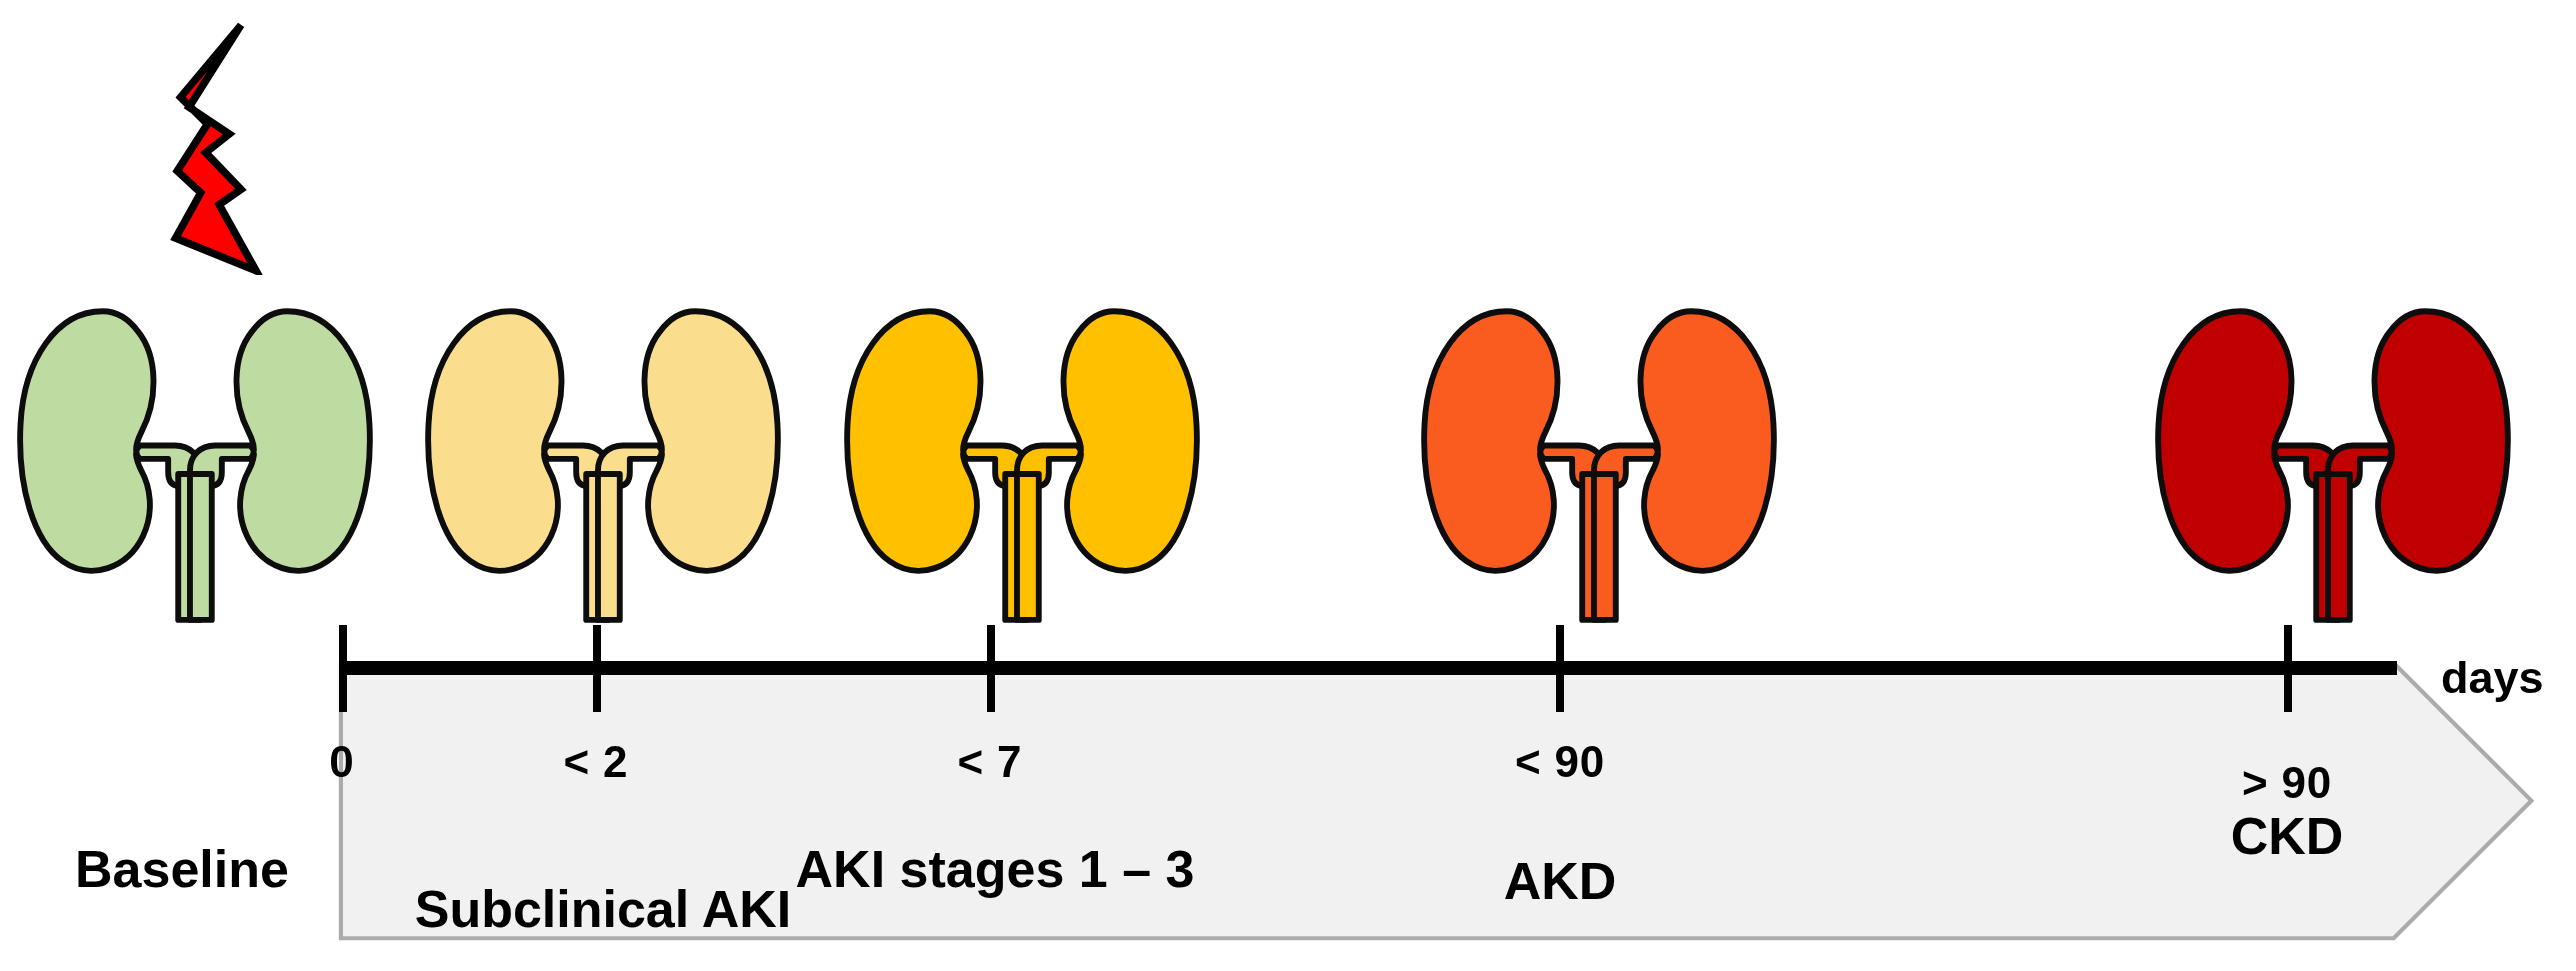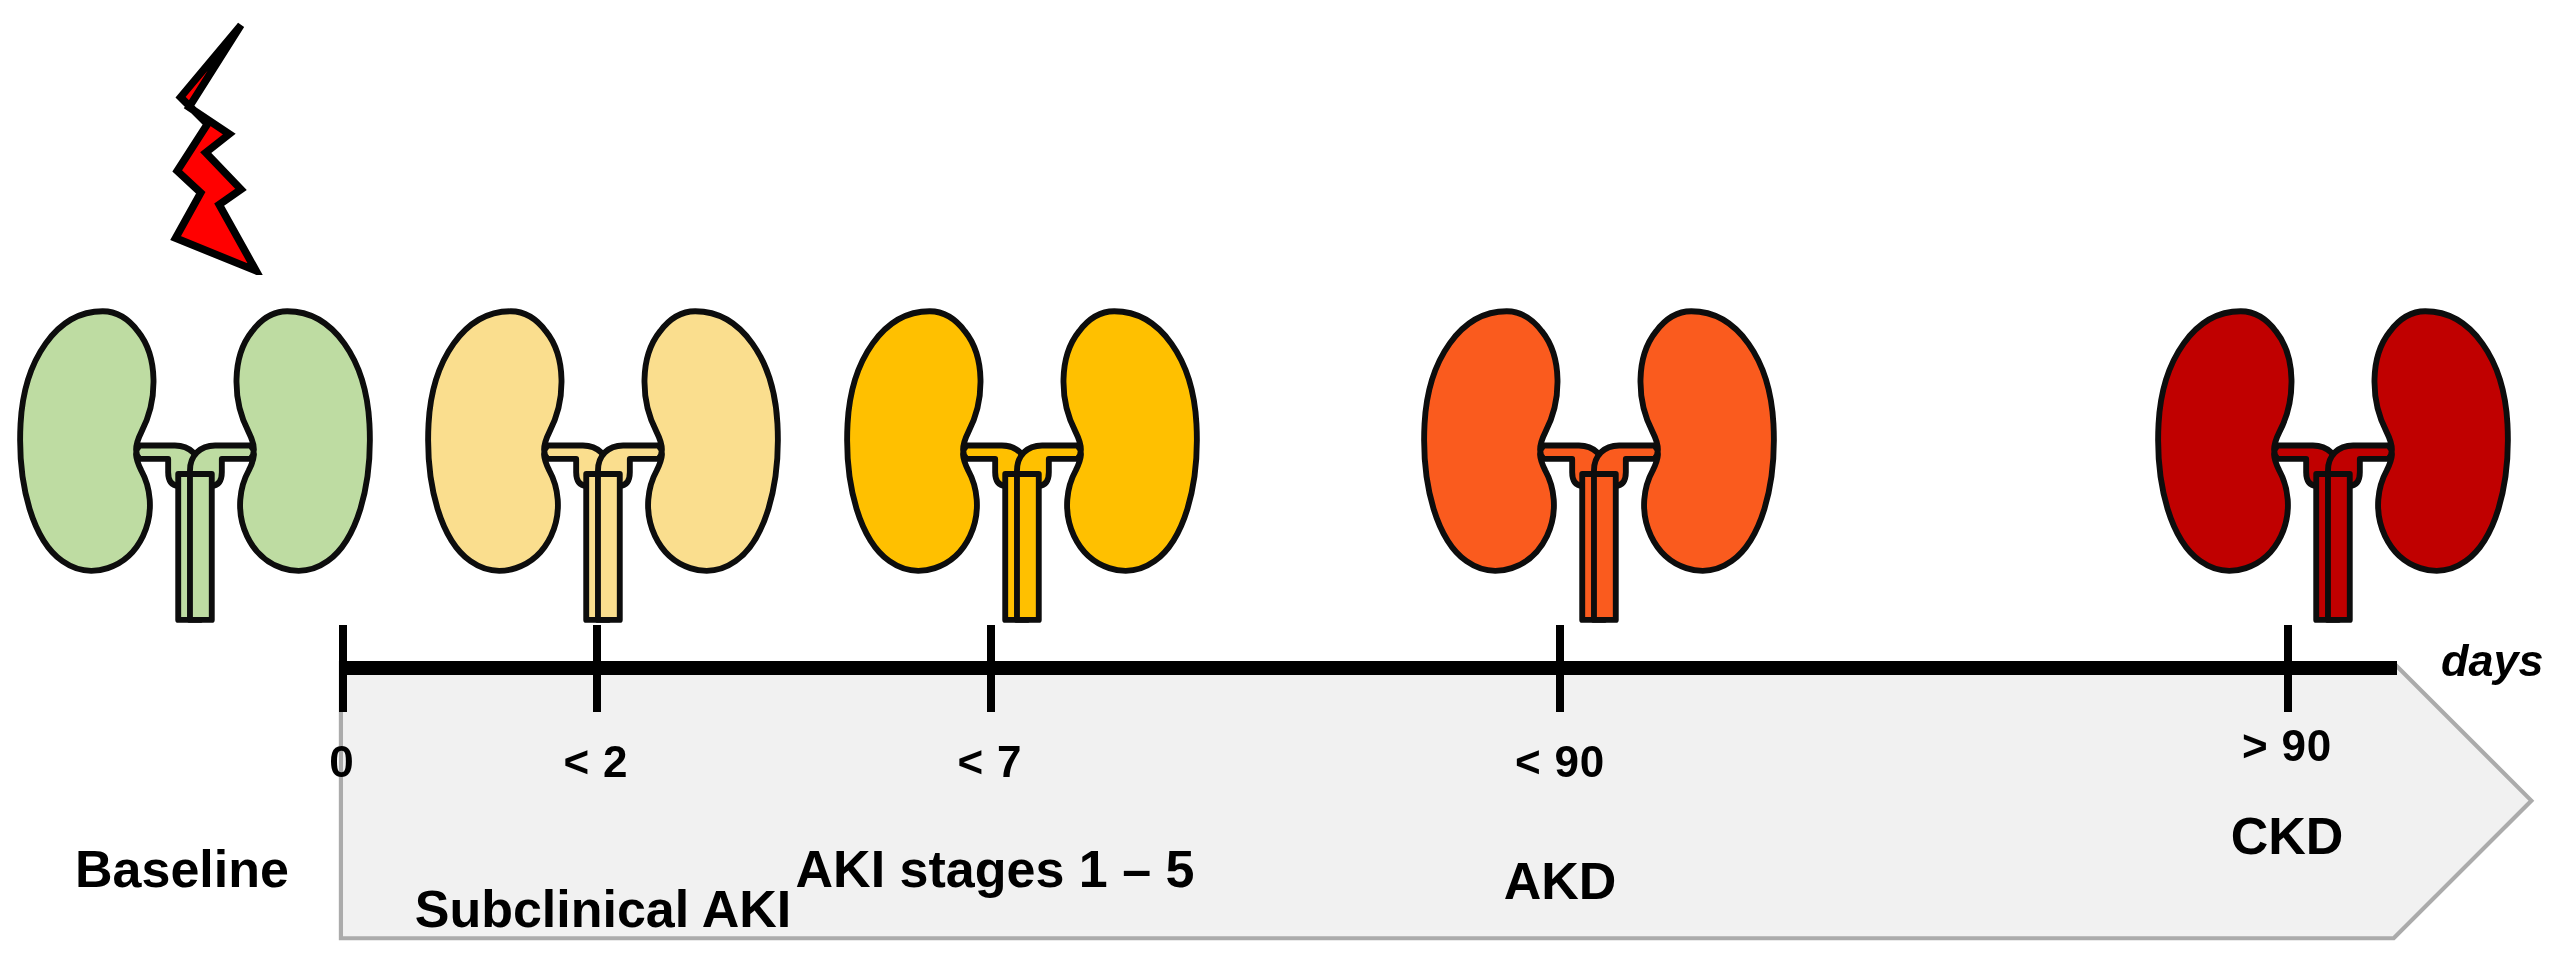--- a/index.html
+++ b/index.html
@@ -77,27 +77,27 @@
       <div class="tick" style="left: 987px; top: 625px; height: 87px;"></div>
       <div class="tick" style="left: 1556px; top: 625px; height: 87px;"></div>
       <div class="tick" style="left: 2284px; top: 625px; height: 87px;"></div>
     </div>
 
   <div id="tick-labels">
       <div class="tick-label" style="left: 342px; top: 737px;">0</div>
       <div class="tick-label" style="left: 596px; top: 737px;">&lt; 2</div>
       <div class="tick-label" style="left: 990px; top: 737px;">&lt; 7</div>
       <div class="tick-label" style="left: 1560px; top: 737px;">&lt; 90</div>
-      <div class="tick-label" style="left: 2287px; top: 721px;">&gt; 90</div>
+      <div class="tick-label" style="left: 2287px; top: 758px;">&gt; 90</div>
     </div>
 
   <div id="stage-labels">
       <div class="stage-label" style="left: 182px; top: 839px;">Baseline</div>
       <div class="stage-label" style="left: 603px; top: 879px;">Subclinical AKI</div>
-      <div class="stage-label" style="left: 995px; top: 839px;">AKI stages 1 – 5</div>
+      <div class="stage-label" style="left: 995px; top: 839px;">AKI stages 1 – 3</div>
       <div class="stage-label" style="left: 1560px; top: 851px;">AKD</div>
       <div class="stage-label" style="left: 2287px; top: 806px;">CKD</div>
     </div>
 
   <div id="kidneys">
       <div class="kidneys" style="left: 195px; top: 306px; width: 369px; height: 336px;">
   <svg viewBox="0 0 440 400" xmlns="http://www.w3.org/2000/svg">
     <g stroke="#0D0D0D" stroke-width="7" fill="#BEDCA2" stroke-linejoin="round" stroke-linecap="round">
 
       <path d="M 110,6
@@ -311,16 +311,16 @@
                C 300,14 314,6 330,6 Z"></path>
 
       <path d="M 226,200 L 226,374 L 200,374 L 200,200 Z"></path>
 
       <path d="M 214,200 L 214,374 L 240,374 L 240,200 Z"></path>
     </g>
   </svg>
       </div>
     </div>
 
-  <div class="days-label" style="left:2441px; top:635px;font-style:italic;">days</div>
+  <div class="days-label" style="left:2441px; top:652px;">days</div>
 
 </div>
 
 
 </body></html>

